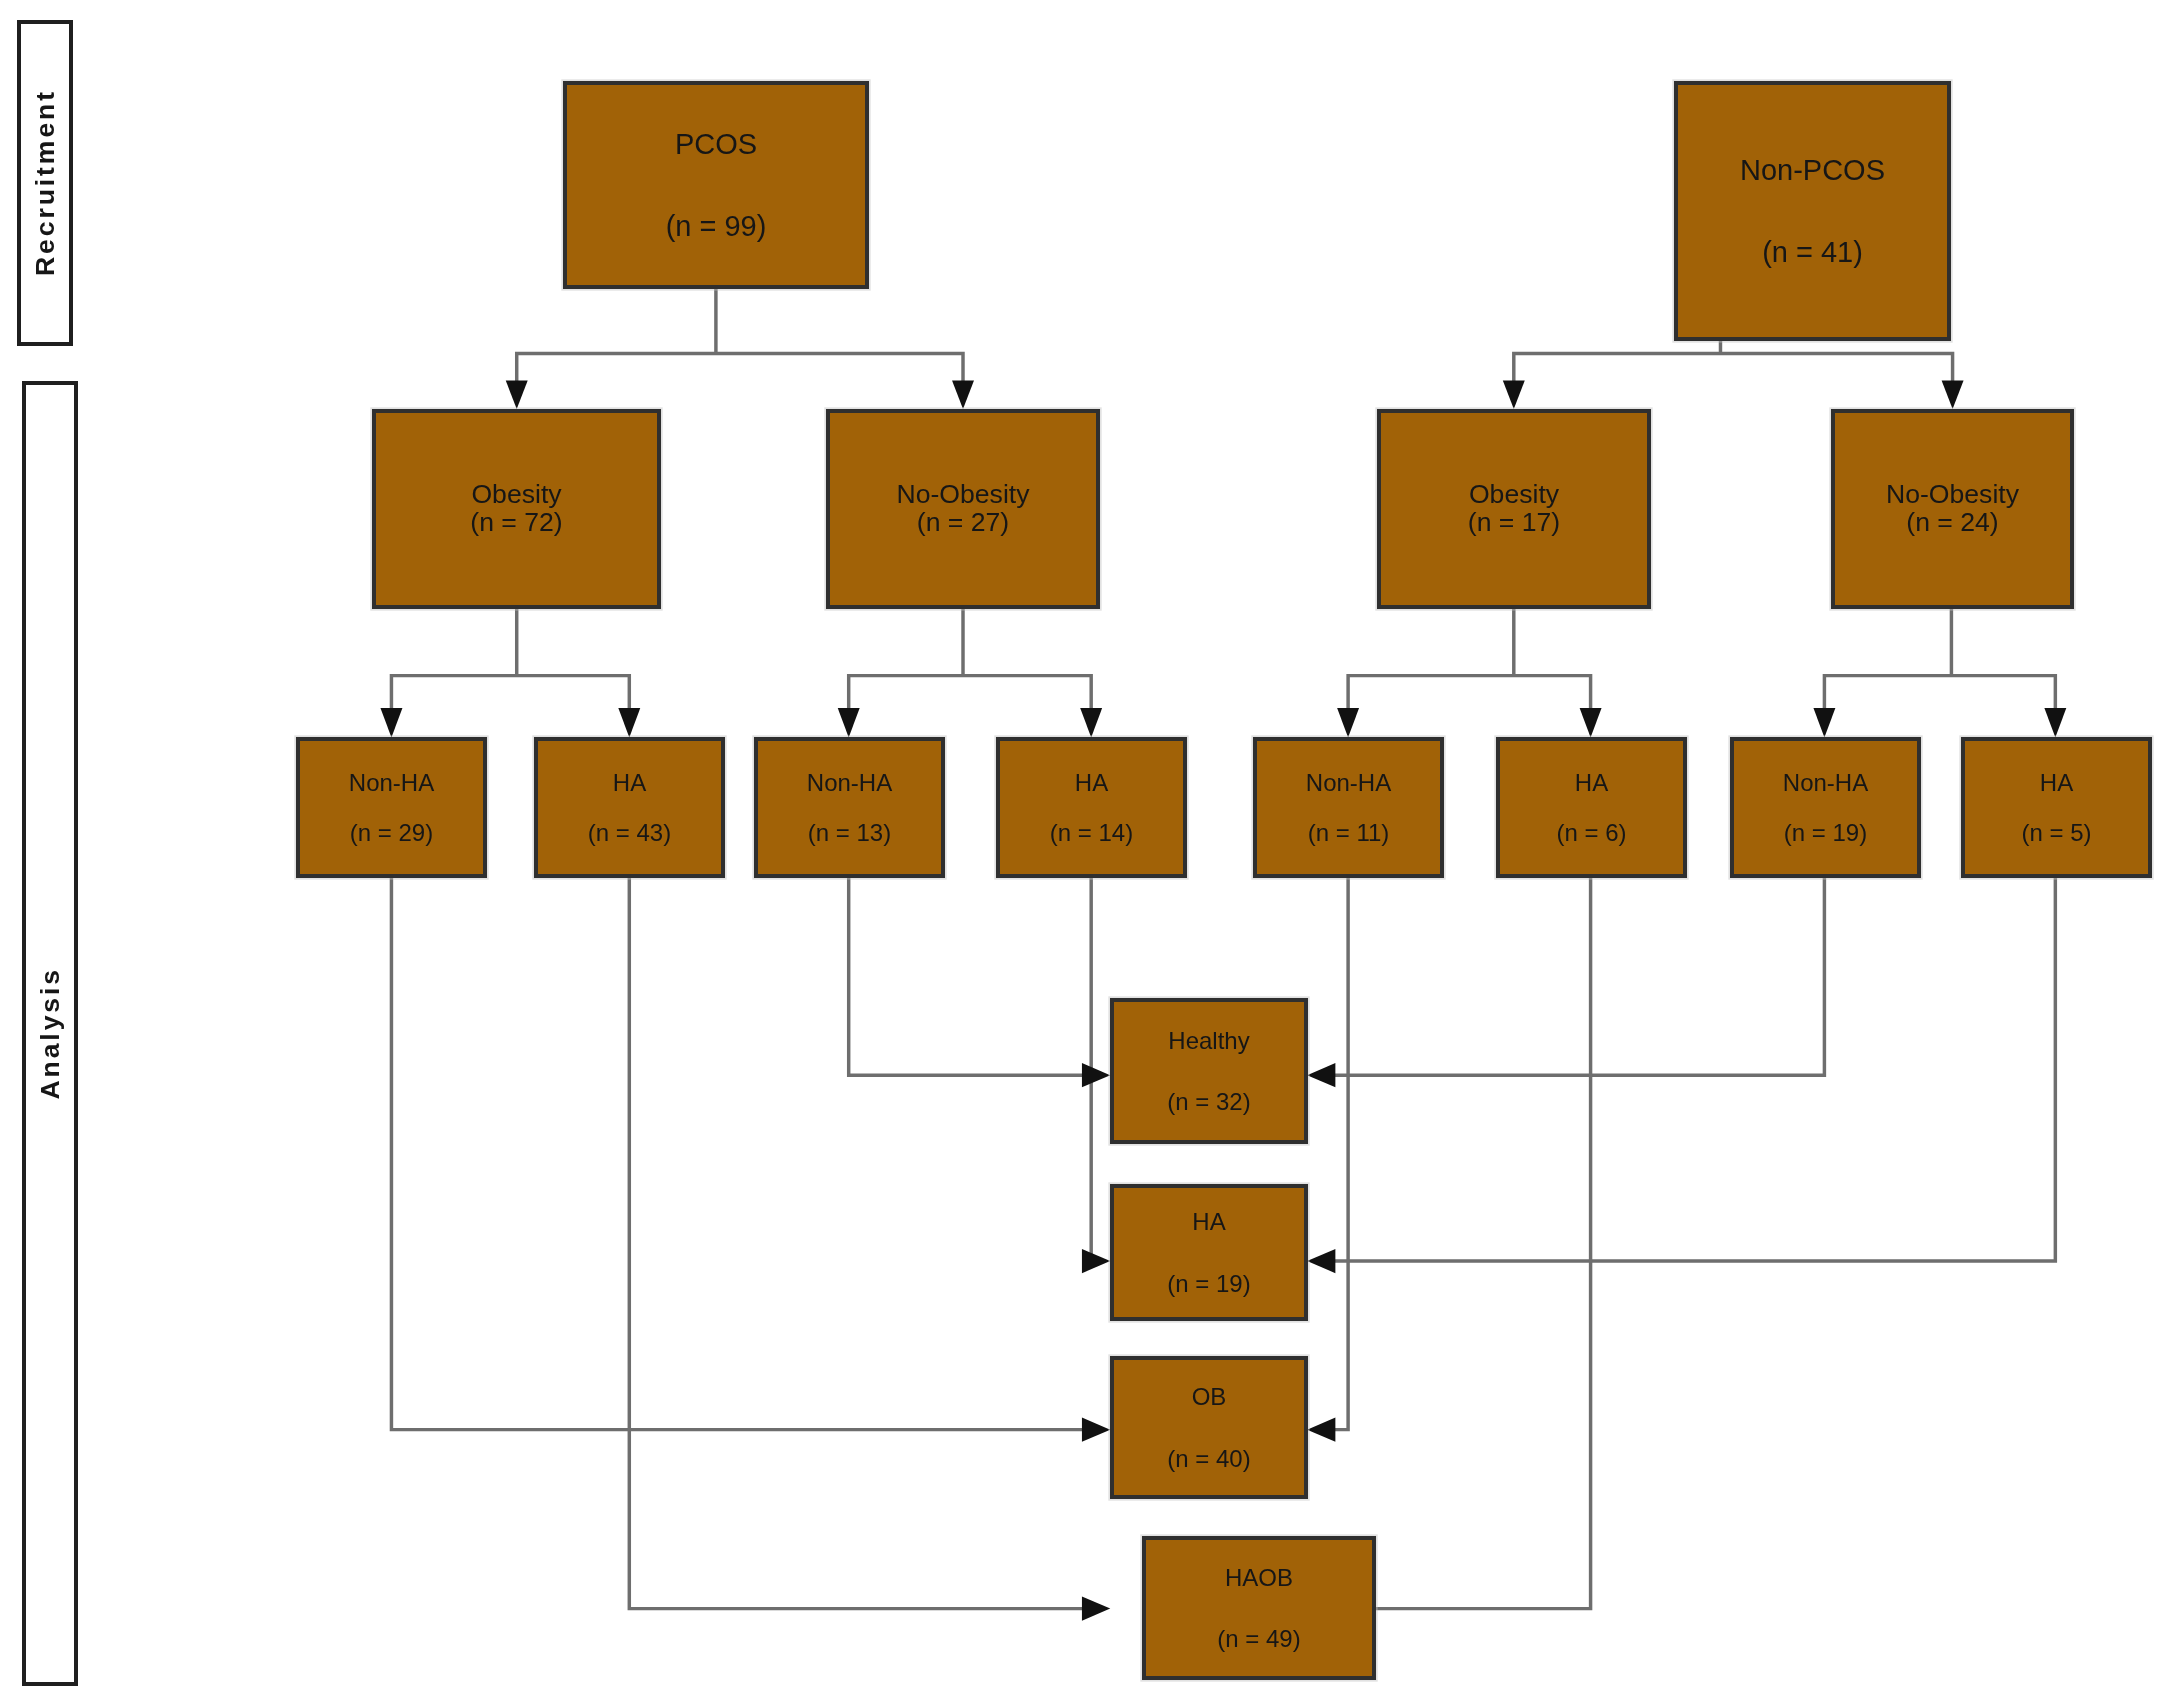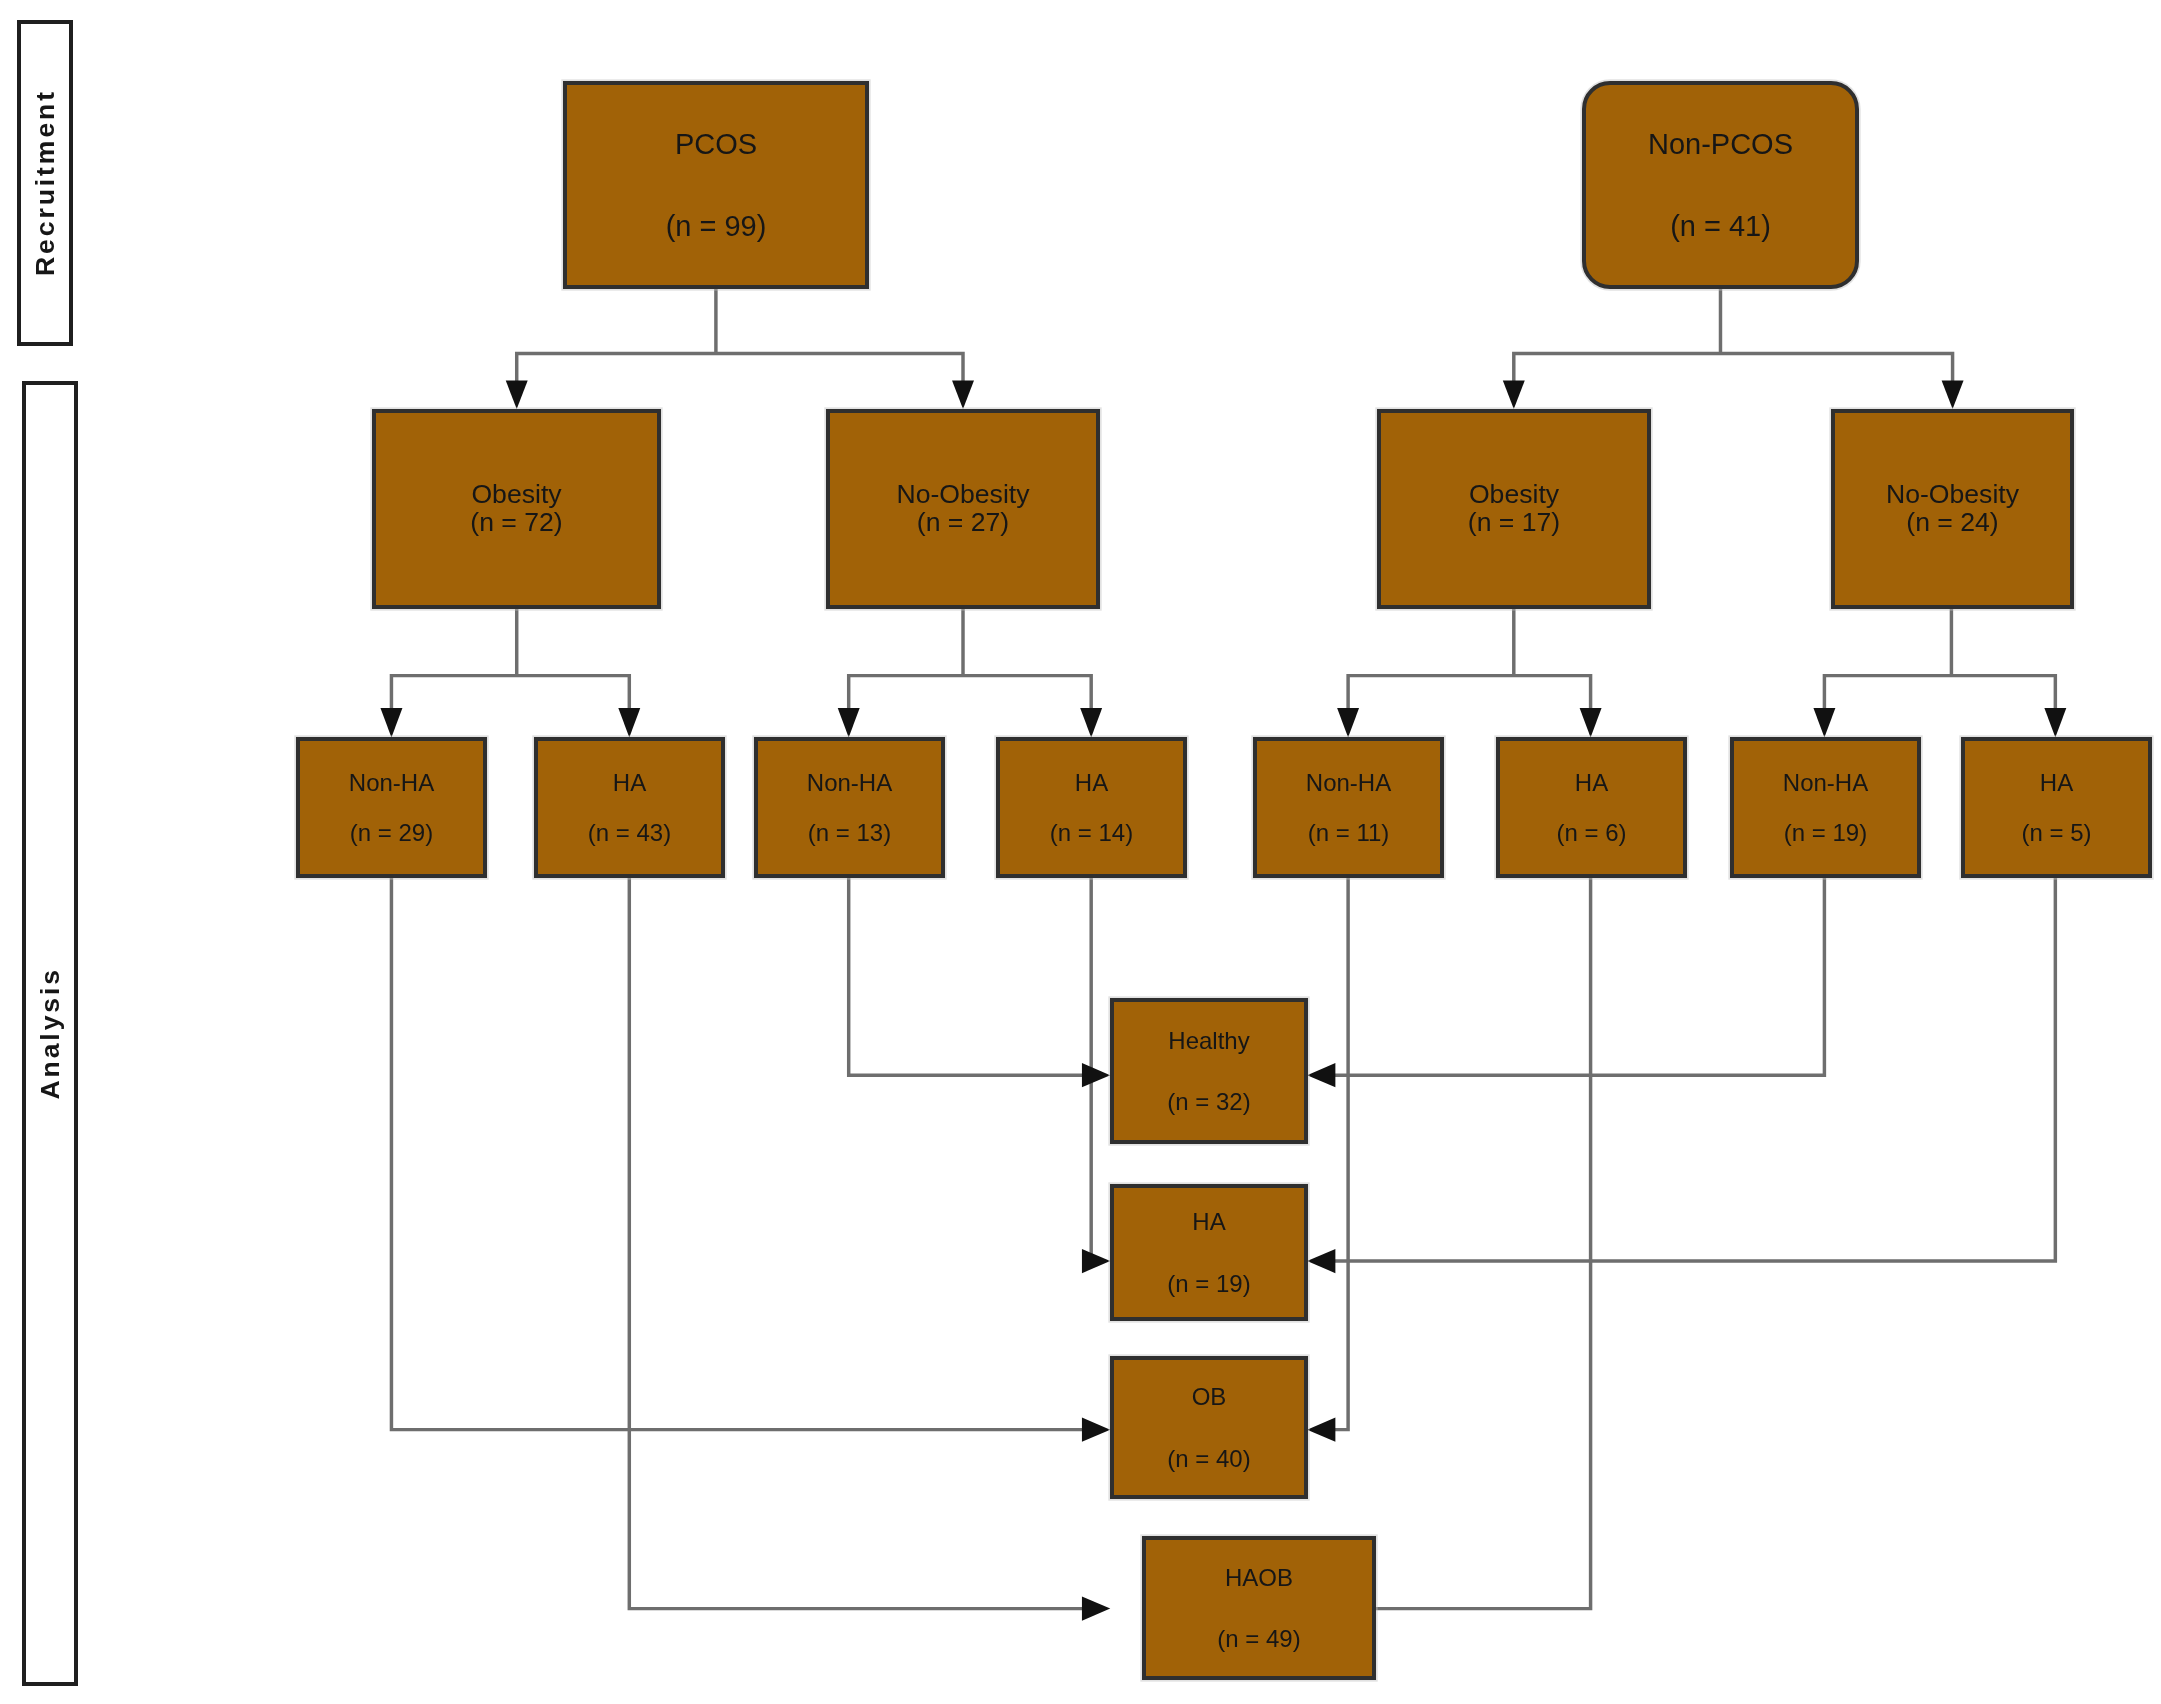--- a/index.html
+++ b/index.html
@@ -77,21 +77,21 @@
   <div class="vtext">Recruitment</div>
 </div>
 <div class="sideband" style="left:22px;top:381px;width:56px;height:1305px;">
   <div class="vtext">Analysis</div>
 </div>
 
 <div class="node row1" style="left:563px;top:81px;width:306px;height:208px;">
   <div class="nl">PCOS</div>
   <div class="nn">(n = 99)</div>
 </div>
-<div class="node row1" style="left:1582px;top:81px;width:277px;height:208px;border-radius:28px;">
+<div class="node row1" style="left:1674px;top:81px;width:277px;height:260px;">
   <div class="nl">Non-PCOS</div>
   <div class="nn">(n = 41)</div>
 </div>
 
 <div class="node row2" style="left:372px;top:409px;width:289px;height:200px;">
   <div class="nl">Obesity</div>
   <div class="nn">(n = 72)</div>
 </div>
 <div class="node row2" style="left:826px;top:409px;width:274px;height:200px;">
   <div class="nl">No-Obesity</div>

